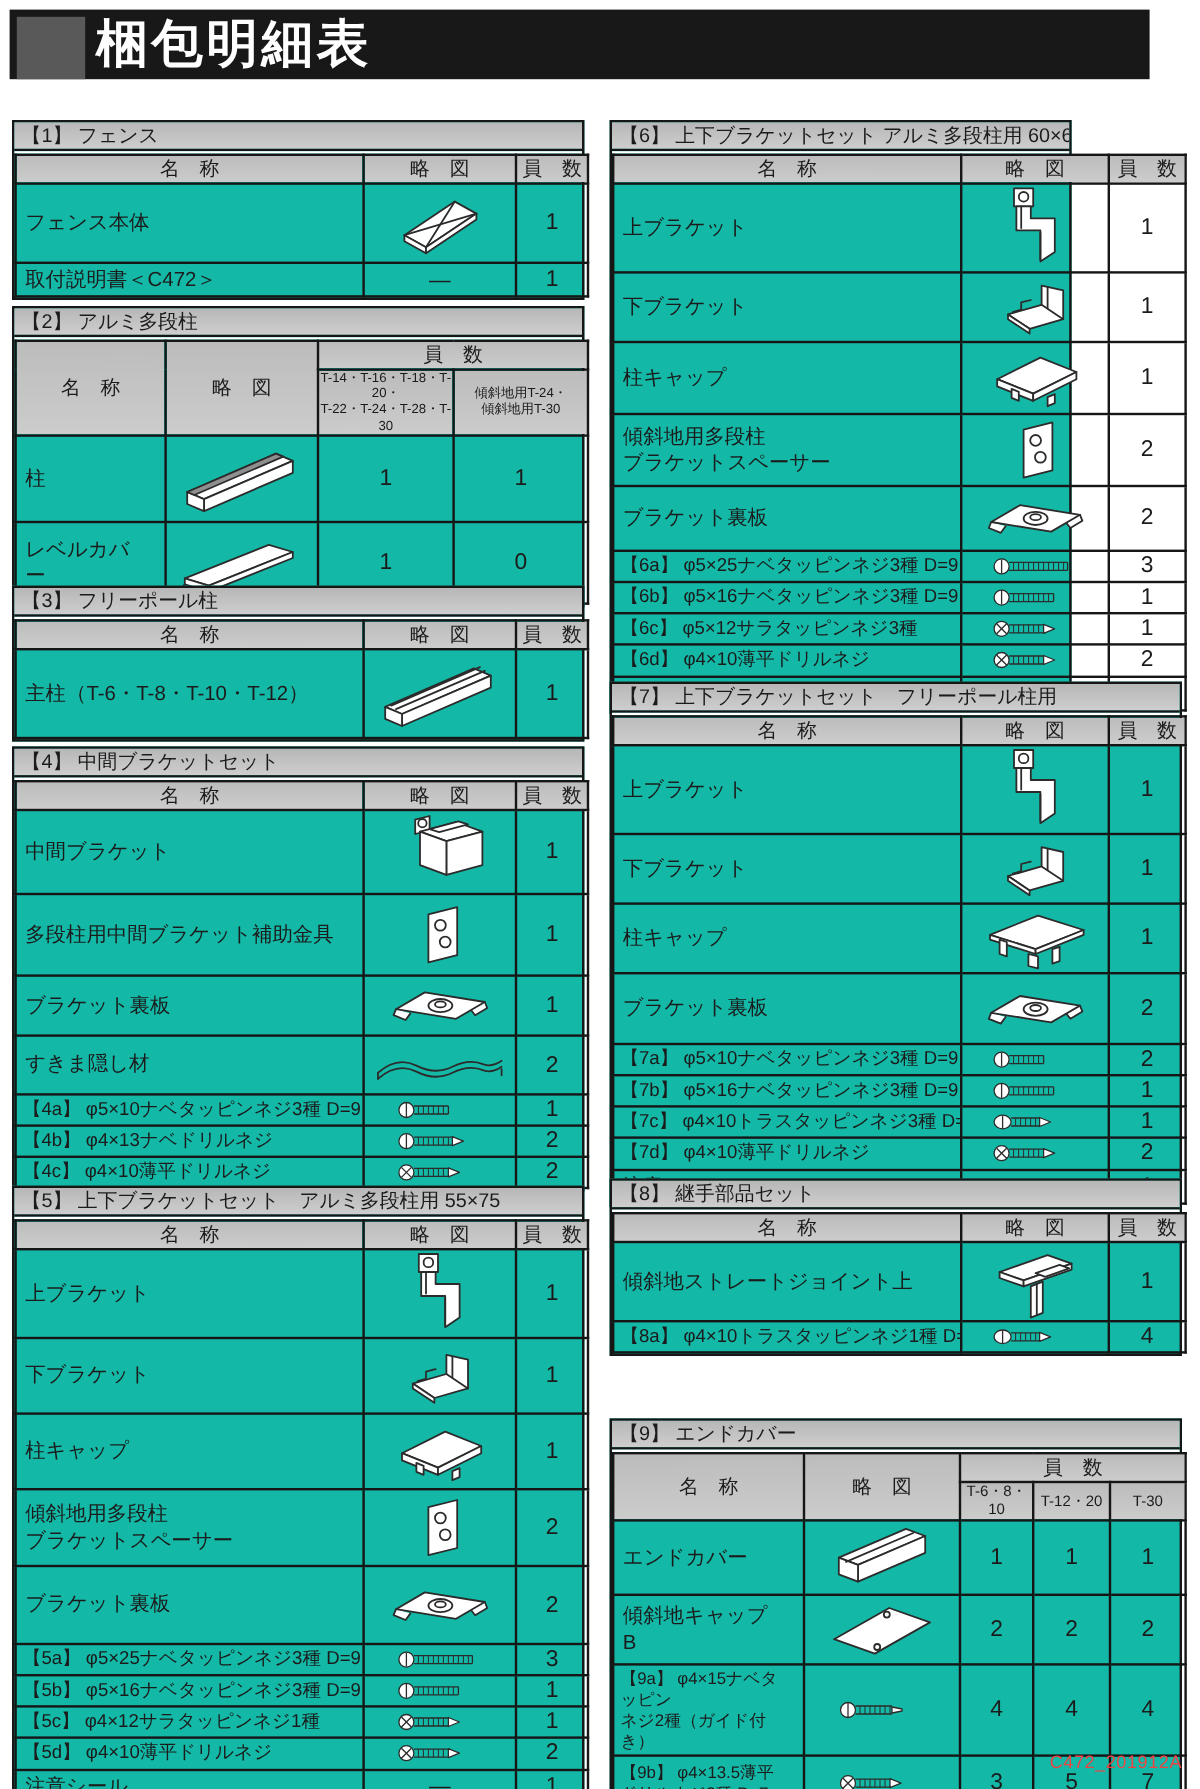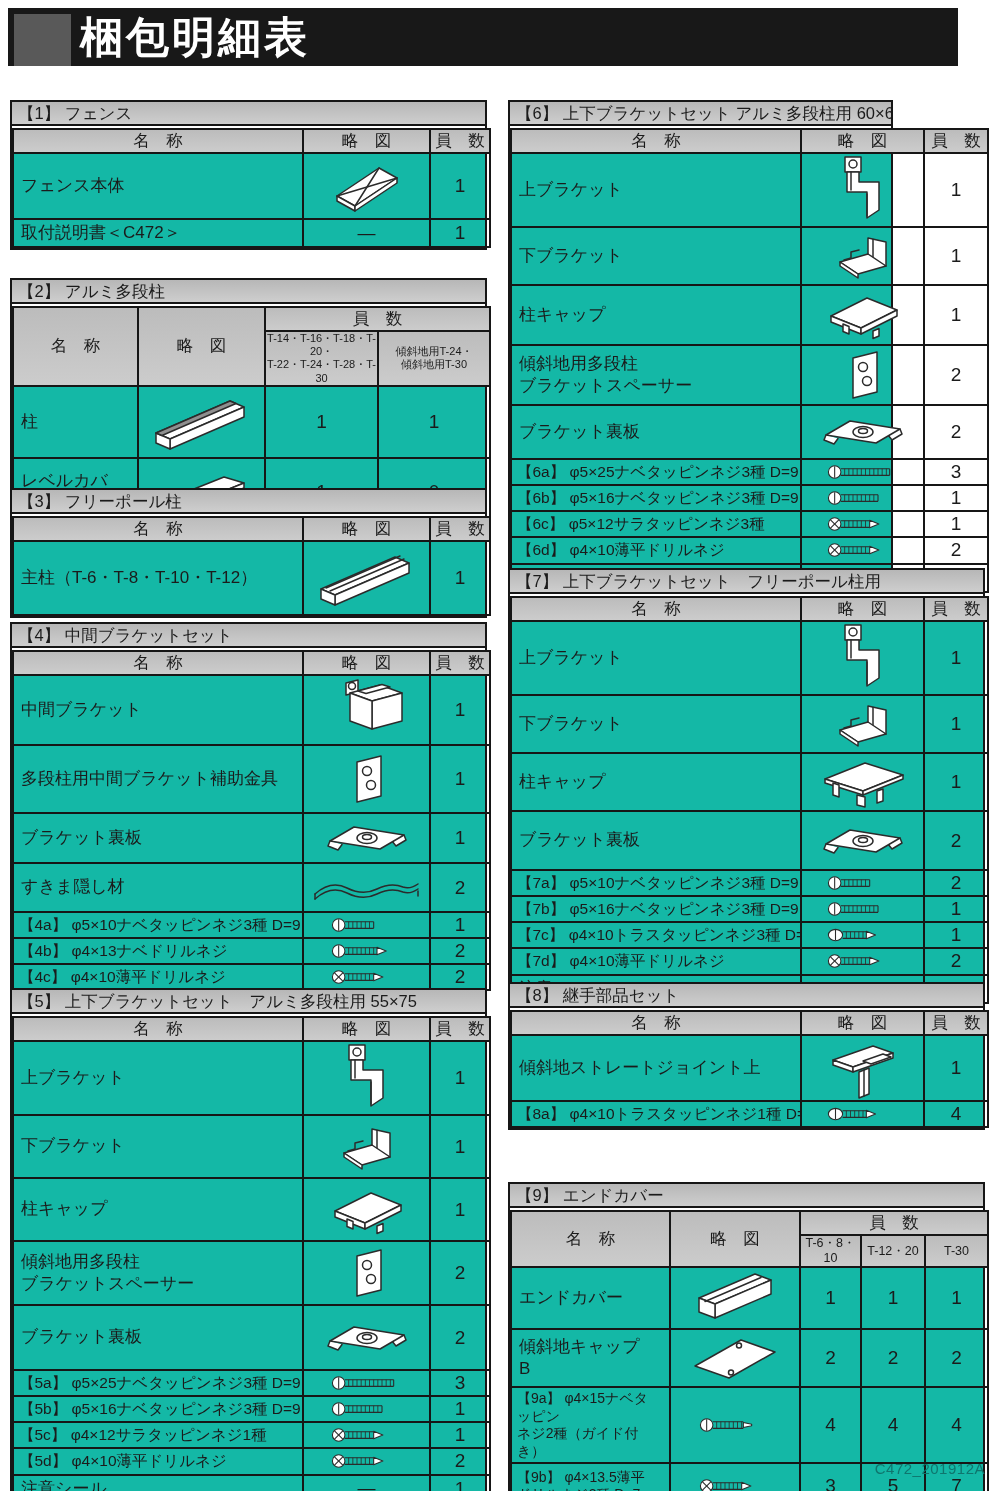--- a/index.html
+++ b/index.html
@@ -27,21 +27,21 @@
   .dash{font-size:18px;}
 
   thead tr{height:22px;}
   #t2 thead tr:nth-child(1){height:20px;}
   #t2 thead tr:nth-child(2){height:34px;}
   #t9 thead tr:nth-child(1){height:20px;}
   #t9 thead tr:nth-child(2){height:21px;}
 
   
   #t1{left:10px;top:100px;width:477px;}
-  #t2{left:10px;top:255px;width:477px;margin-top:23px;}
+  #t2{left:10px;top:255px;width:477px;}
   #t3{left:10px;top:488px;width:477px;}
   #t4{left:10px;top:622px;width:477px;}
   #t5{left:10px;top:988px;width:477px;}
   #t6{left:508px;top:100px;width:385px;}
   #t7{left:508px;top:568px;width:477px;}
   #t8{left:508px;top:982px;width:477px;}
   #t9{left:508px;top:1182px;width:477px;}
 
   
   #t1 tr.r0{height:66px;} #t1 tr.r1{height:28px;}
@@ -59,21 +59,21 @@
   #t9 tr.r0{height:62px;} #t9 tr.r1{height:56px;} #t9 tr.r2{height:49px;} #t9 tr.r3{height:46px;}
 
   
   #t4 tr.r4 td.name,#t4 tr.r5 td.name,#t4 tr.r6 td.name,
   #t5 tr.r5 td.name,#t5 tr.r6 td.name,#t5 tr.r7 td.name,#t5 tr.r8 td.name,
   #t6 tr.r5 td.name,#t6 tr.r6 td.name,#t6 tr.r7 td.name,#t6 tr.r8 td.name,
   #t7 tr.r4 td.name,#t7 tr.r5 td.name,#t7 tr.r6 td.name,#t7 tr.r7 td.name,
   #t8 tr.r2 td.name{font-size:15.5px;white-space:nowrap;padding-left:5px;}
   #t9 tr.r2 td.name,#t9 tr.r3 td.name{font-size:14px;line-height:1.25;padding-left:5px;}
 
-  .page-footer{position:absolute;right:15px;top:1460px;font-size:15px;color:#0f766e;letter-spacing:0.5px;}
+  .page-footer{position:absolute;right:15px;top:1460px;font-size:15px;color:#ef4444;letter-spacing:0.5px;}
 </style>
 </head>
 <body>
 
 <div class="page">
   <header class="page-header">
     <div class="header-accent"></div>
     <h1 class="page-title">梱包明細表</h1>
   </header>
 

